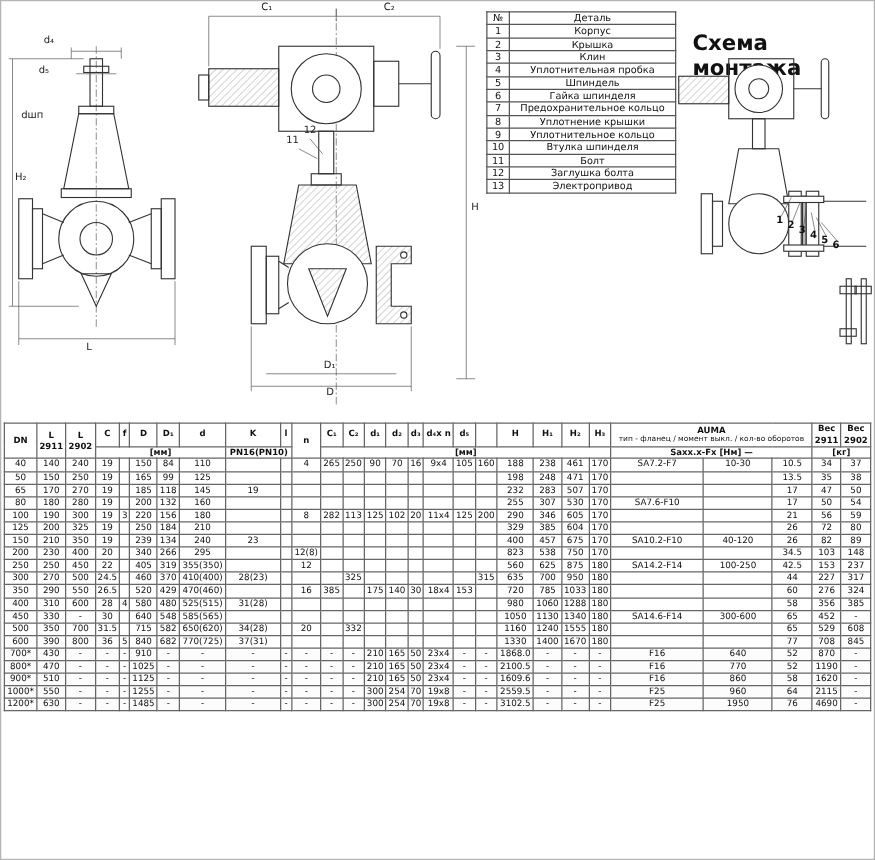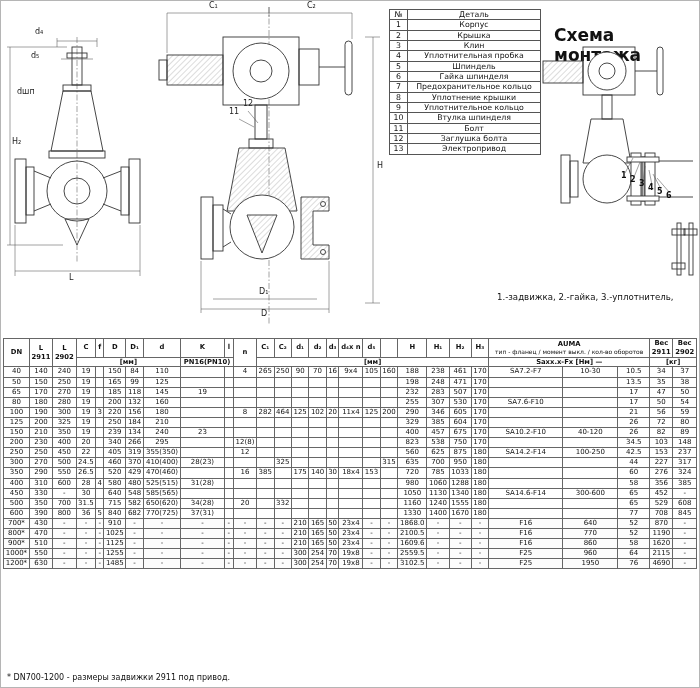--- a/index.html
+++ b/index.html
@@ -225,21 +225,20 @@
     </g>
   </svg>
   <span class="callout" style="left:620px;top:170px;">1</span>
   <span class="callout" style="left:629px;top:174px;">2</span>
   <span class="callout" style="left:638px;top:178px;">3</span>
   <span class="callout" style="left:647px;top:182px;">4</span>
   <span class="callout" style="left:656px;top:186px;">5</span>
   <span class="callout" style="left:665px;top:190px;">6</span>
 
   <div class="legend">
-    <div>1.-задвижка, 2.-гайка, 3.-уплотнитель,</div>
   </div>
 
   <table class="dims">
     <thead>
       <tr>
         <th rowspan="2">DN</th>
         <th rowspan="2"><span>L</span><br><span>2911</span></th>
         <th rowspan="2"><span>L</span><br><span>2902</span></th>
         <th>C</th>
         <th>f</th>
@@ -400,21 +399,21 @@
           <td>300</td>
           <td>19</td>
           <td>3</td>
           <td>220</td>
           <td>156</td>
           <td>180</td>
           <td></td>
           <td></td>
           <td>8</td>
           <td>282</td>
-          <td>464</td>
+          <td>113</td>
           <td>125</td>
           <td>102</td>
           <td>20</td>
           <td>11x4</td>
           <td>125</td>
           <td>200</td>
           <td>290</td>
           <td>346</td>
           <td>605</td>
           <td>170</td>
@@ -870,15 +869,14 @@
           <td>-</td>
           <td>F25</td>
           <td>1950</td>
           <td>76</td>
           <td>4690</td>
           <td>-</td>
         </tr>
       </tbody>
   </table>
 
-  <div class="footnote">* DN700-1200 - размеры задвижки 2911 под привод.</div>
 
 </div>
 
 </body></html>

